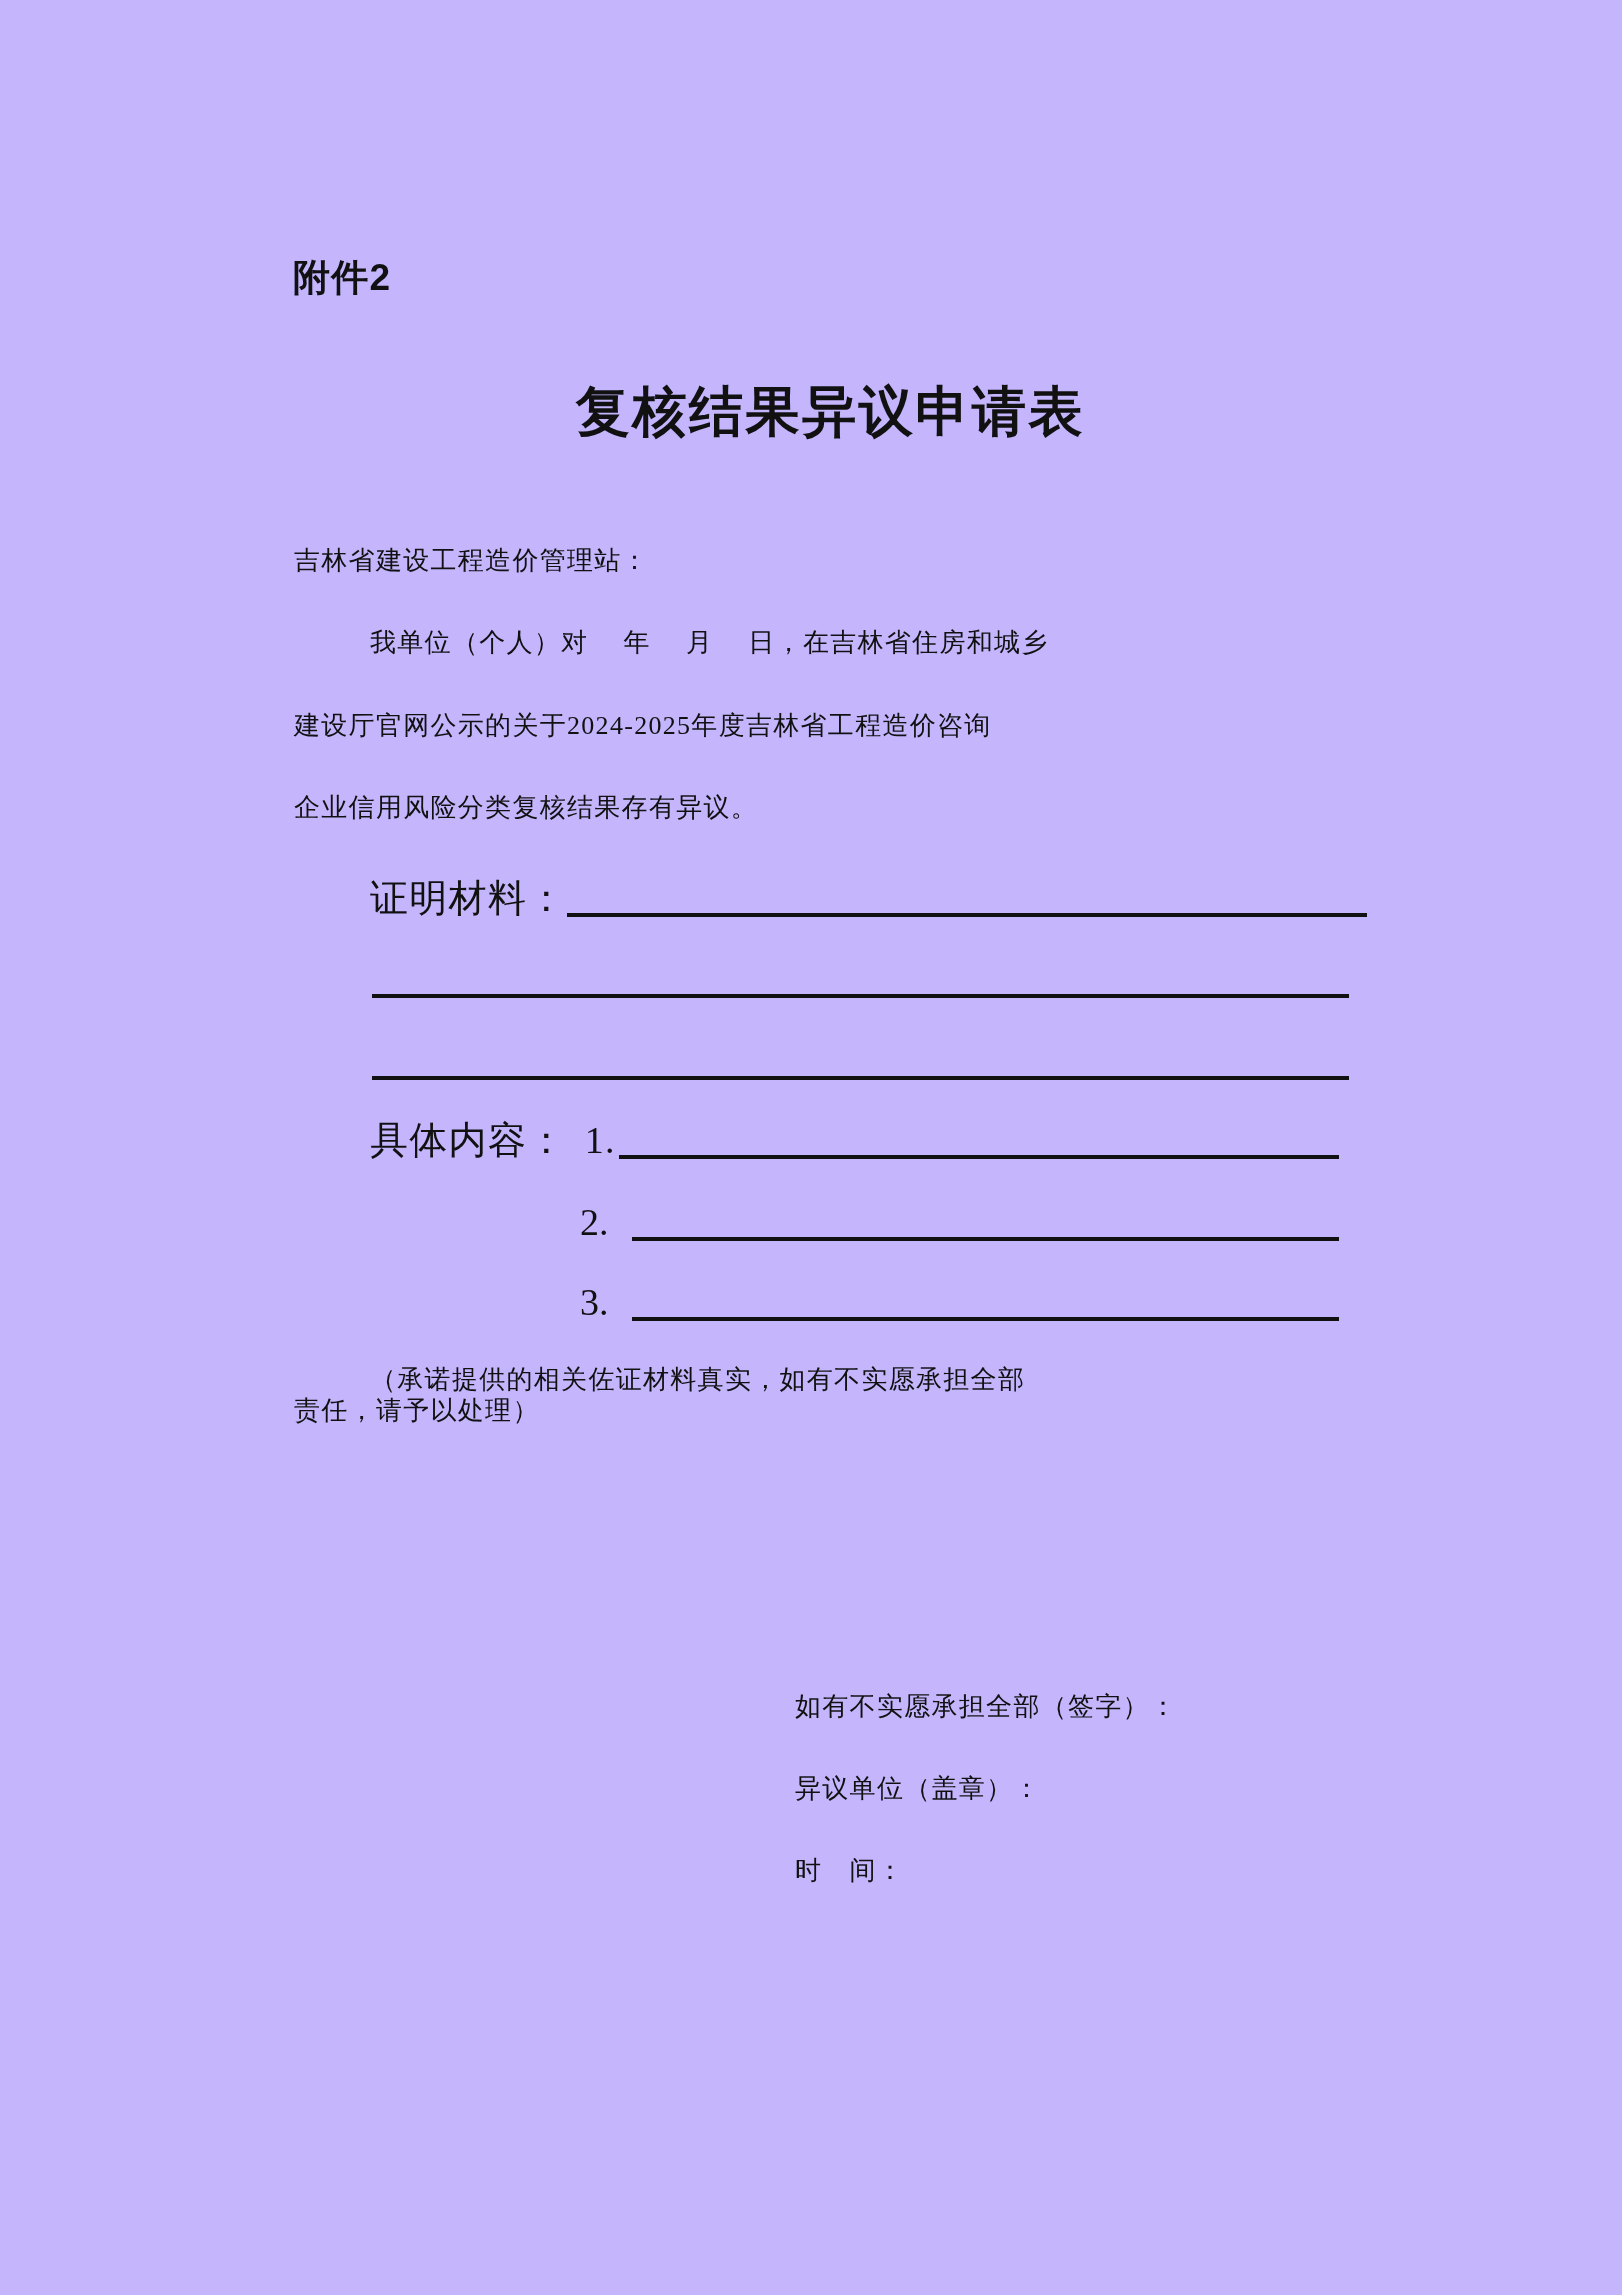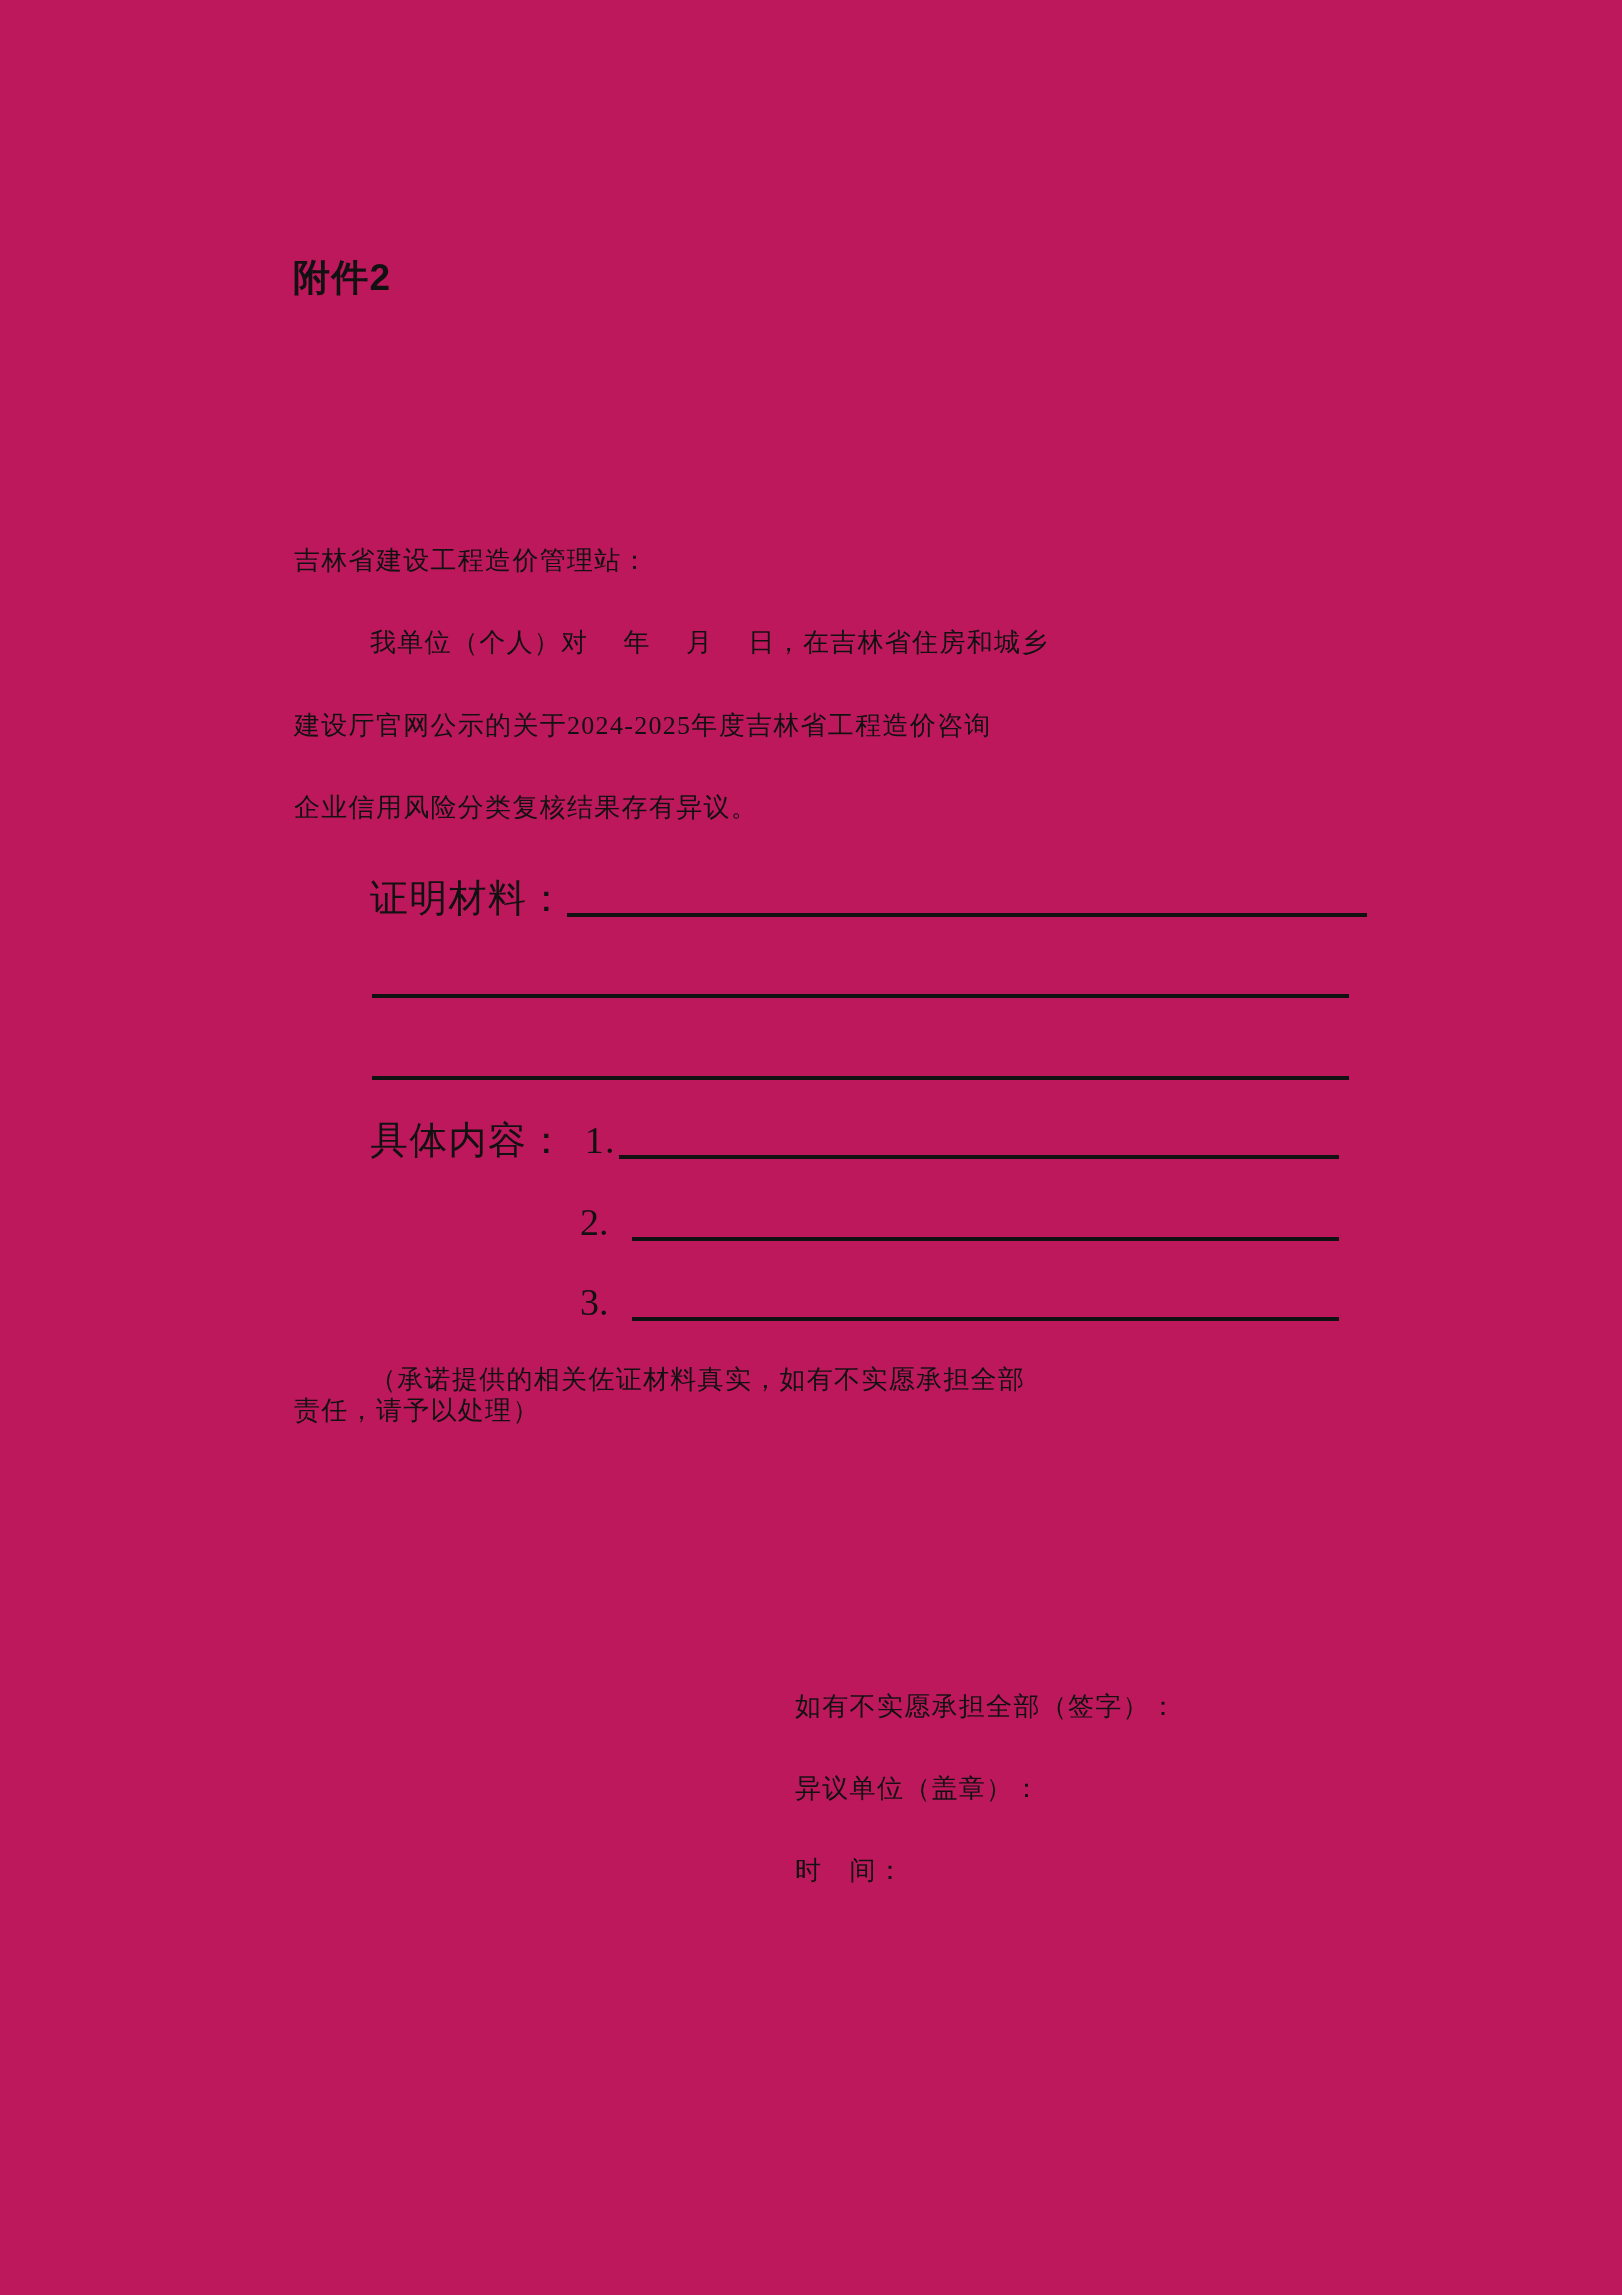--- a/index.html
+++ b/index.html
@@ -4,21 +4,21 @@
 <style>
   html, body {
     margin: 0;
     padding: 0;
     background: #ffffff;
   }
   .page {
     position: relative;
     width: 1622px;
     height: 2295px;
-    background: #be185d;
+    background: #c4b5fd;
     color: #111111;
     font-family: "Liberation Serif", "DejaVu Serif", serif;
     overflow: hidden;
   }
   .line {
     position: absolute;
     font-size: 26px;
     line-height: 1;
     white-space: nowrap;
     letter-spacing: 1.3px;
@@ -118,20 +118,21 @@
   .sig-2 { left: 795px; top: 1776px; }
   .sig-3 { left: 795px; top: 1858px; }
 </style>
 </head>
 <body>
 
 <div class="page">
 
   <div class="line attachment">附件2</div>
 
+  <div class="line title">复核结果异议申请表</div>
 
   <div class="line salutation">吉林省建设工程造价管理站：</div>
 
   <div class="line p-line-1">我单位（个人）对　 年　 月　 日，在吉林省住房和城乡</div>
 
   <div class="line p-line-2">建设厅官网公示的关于2024-2025年度吉林省工程造价咨询</div>
 
   <div class="line p-line-3">企业信用风险分类复核结果存有异议。</div>
 
   <div class="detail-row">

